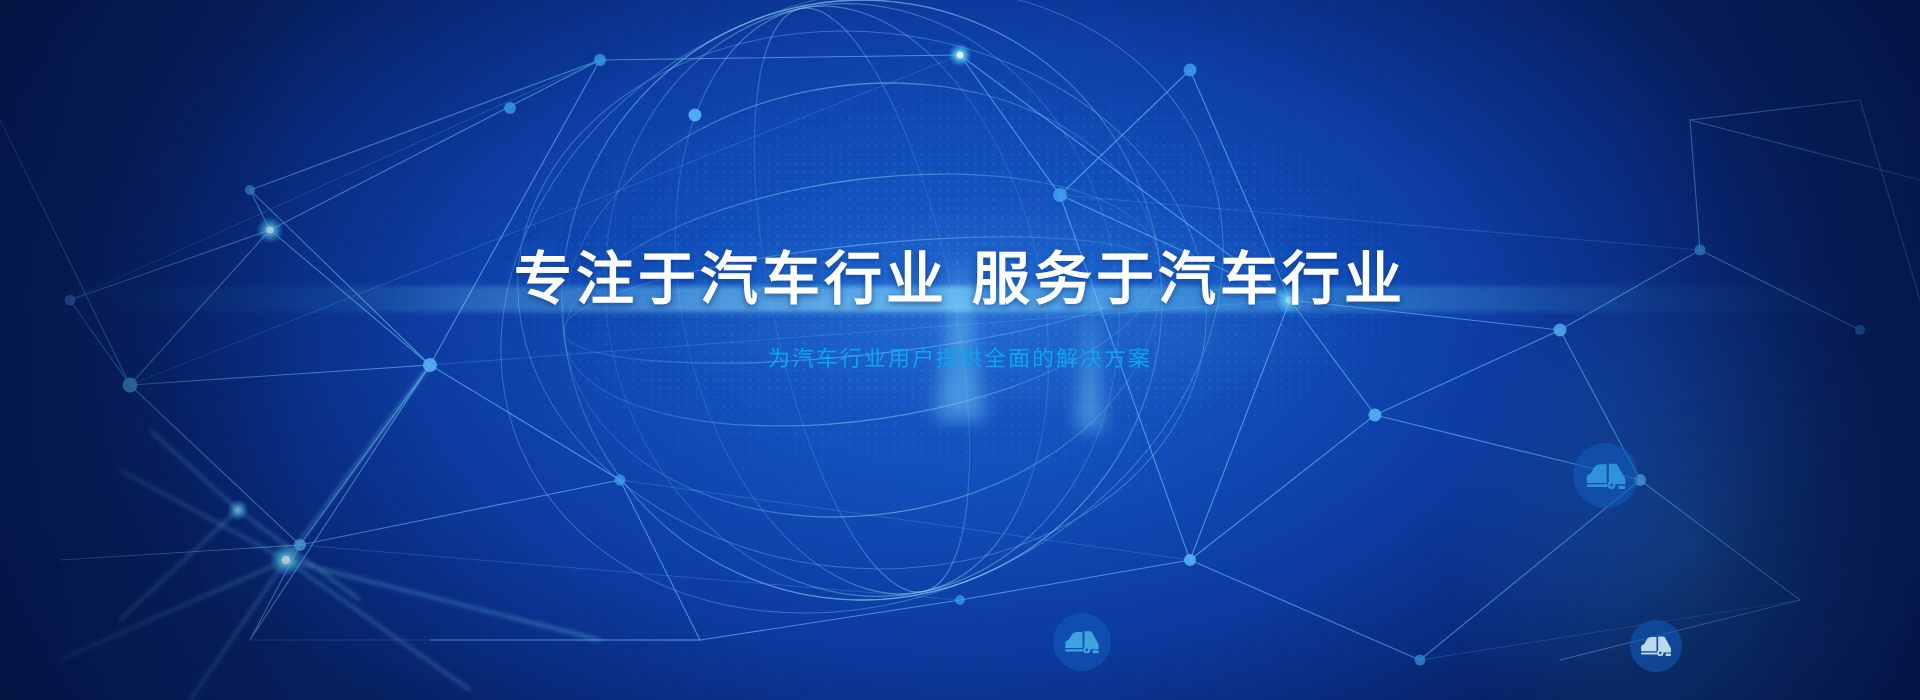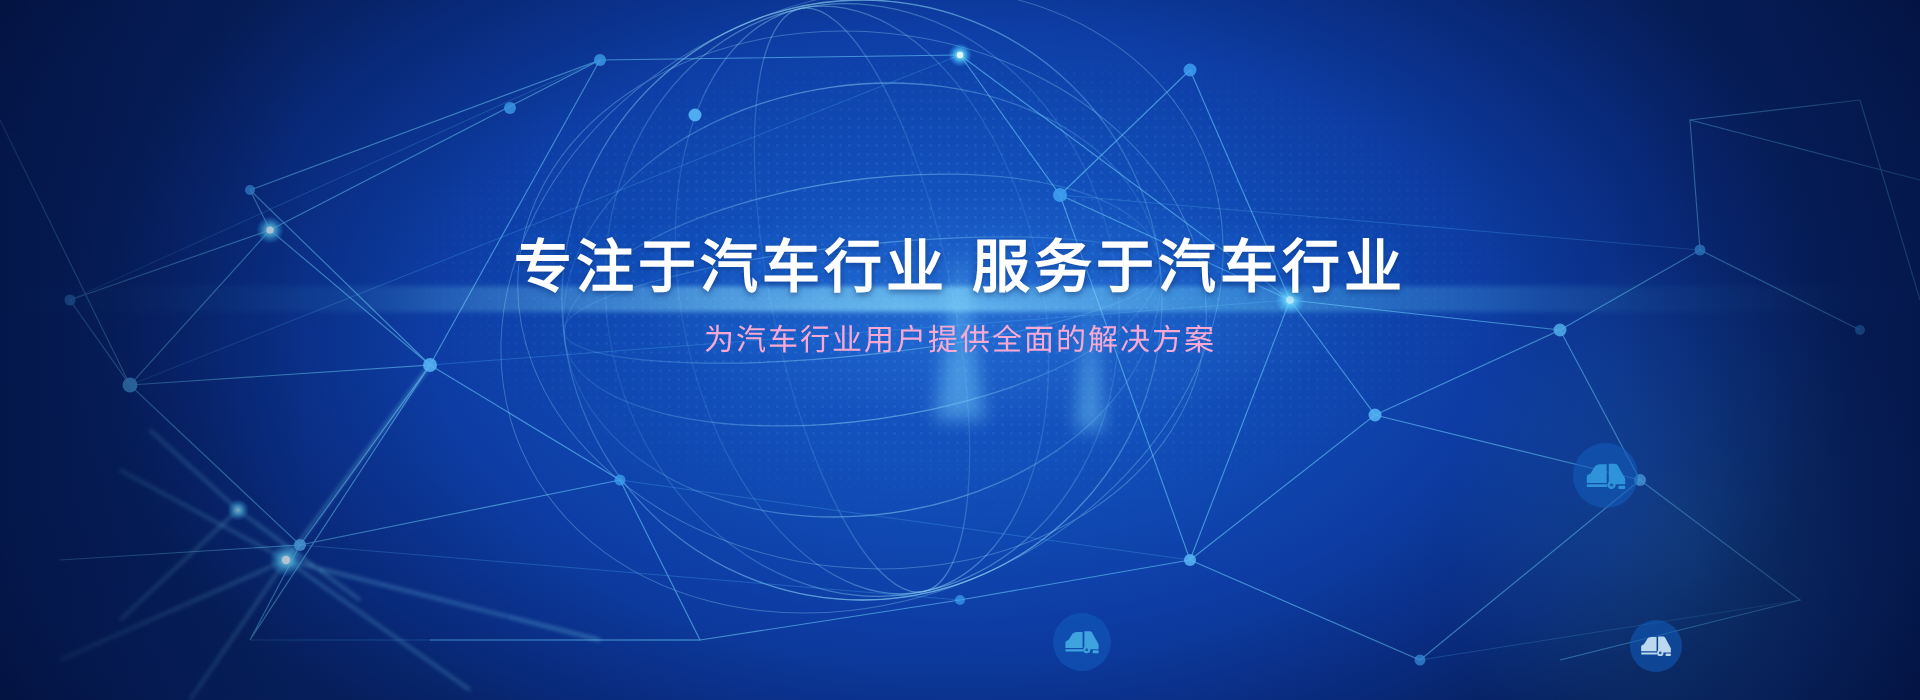--- a/index.html
+++ b/index.html
@@ -59,34 +59,34 @@
     position:absolute;
     left:0;right:0;top:0;bottom:0;
     display:flex;
     flex-direction:column;
     align-items:center;
     justify-content:flex-start;
     padding-top:236px;
     box-sizing:border-box;
   }
   #headline{
-    margin:0;
+    margin:12px;
     font-size:58px;
     font-weight:bold;
     color:#ffffff;
     letter-spacing:4px;
     line-height:1.1;
     white-space:nowrap;
     text-shadow:0 0 22px rgba(30,110,220,.75), 0 2px 6px rgba(4,20,70,.55);
   }
   #subhead{
     margin:22px 0 16px 0;
-    font-size:30px;
+    font-size:22px;
     font-weight:normal;
-    color:#f9a8d4;
+    color:#0ea5e9;
     letter-spacing:2px;
     line-height:1.2;
     white-space:nowrap;
     text-shadow:0 0 14px rgba(30,110,220,.7);
   }
 
   
   .icon-badge{
     position:absolute;
     border-radius:50%;

